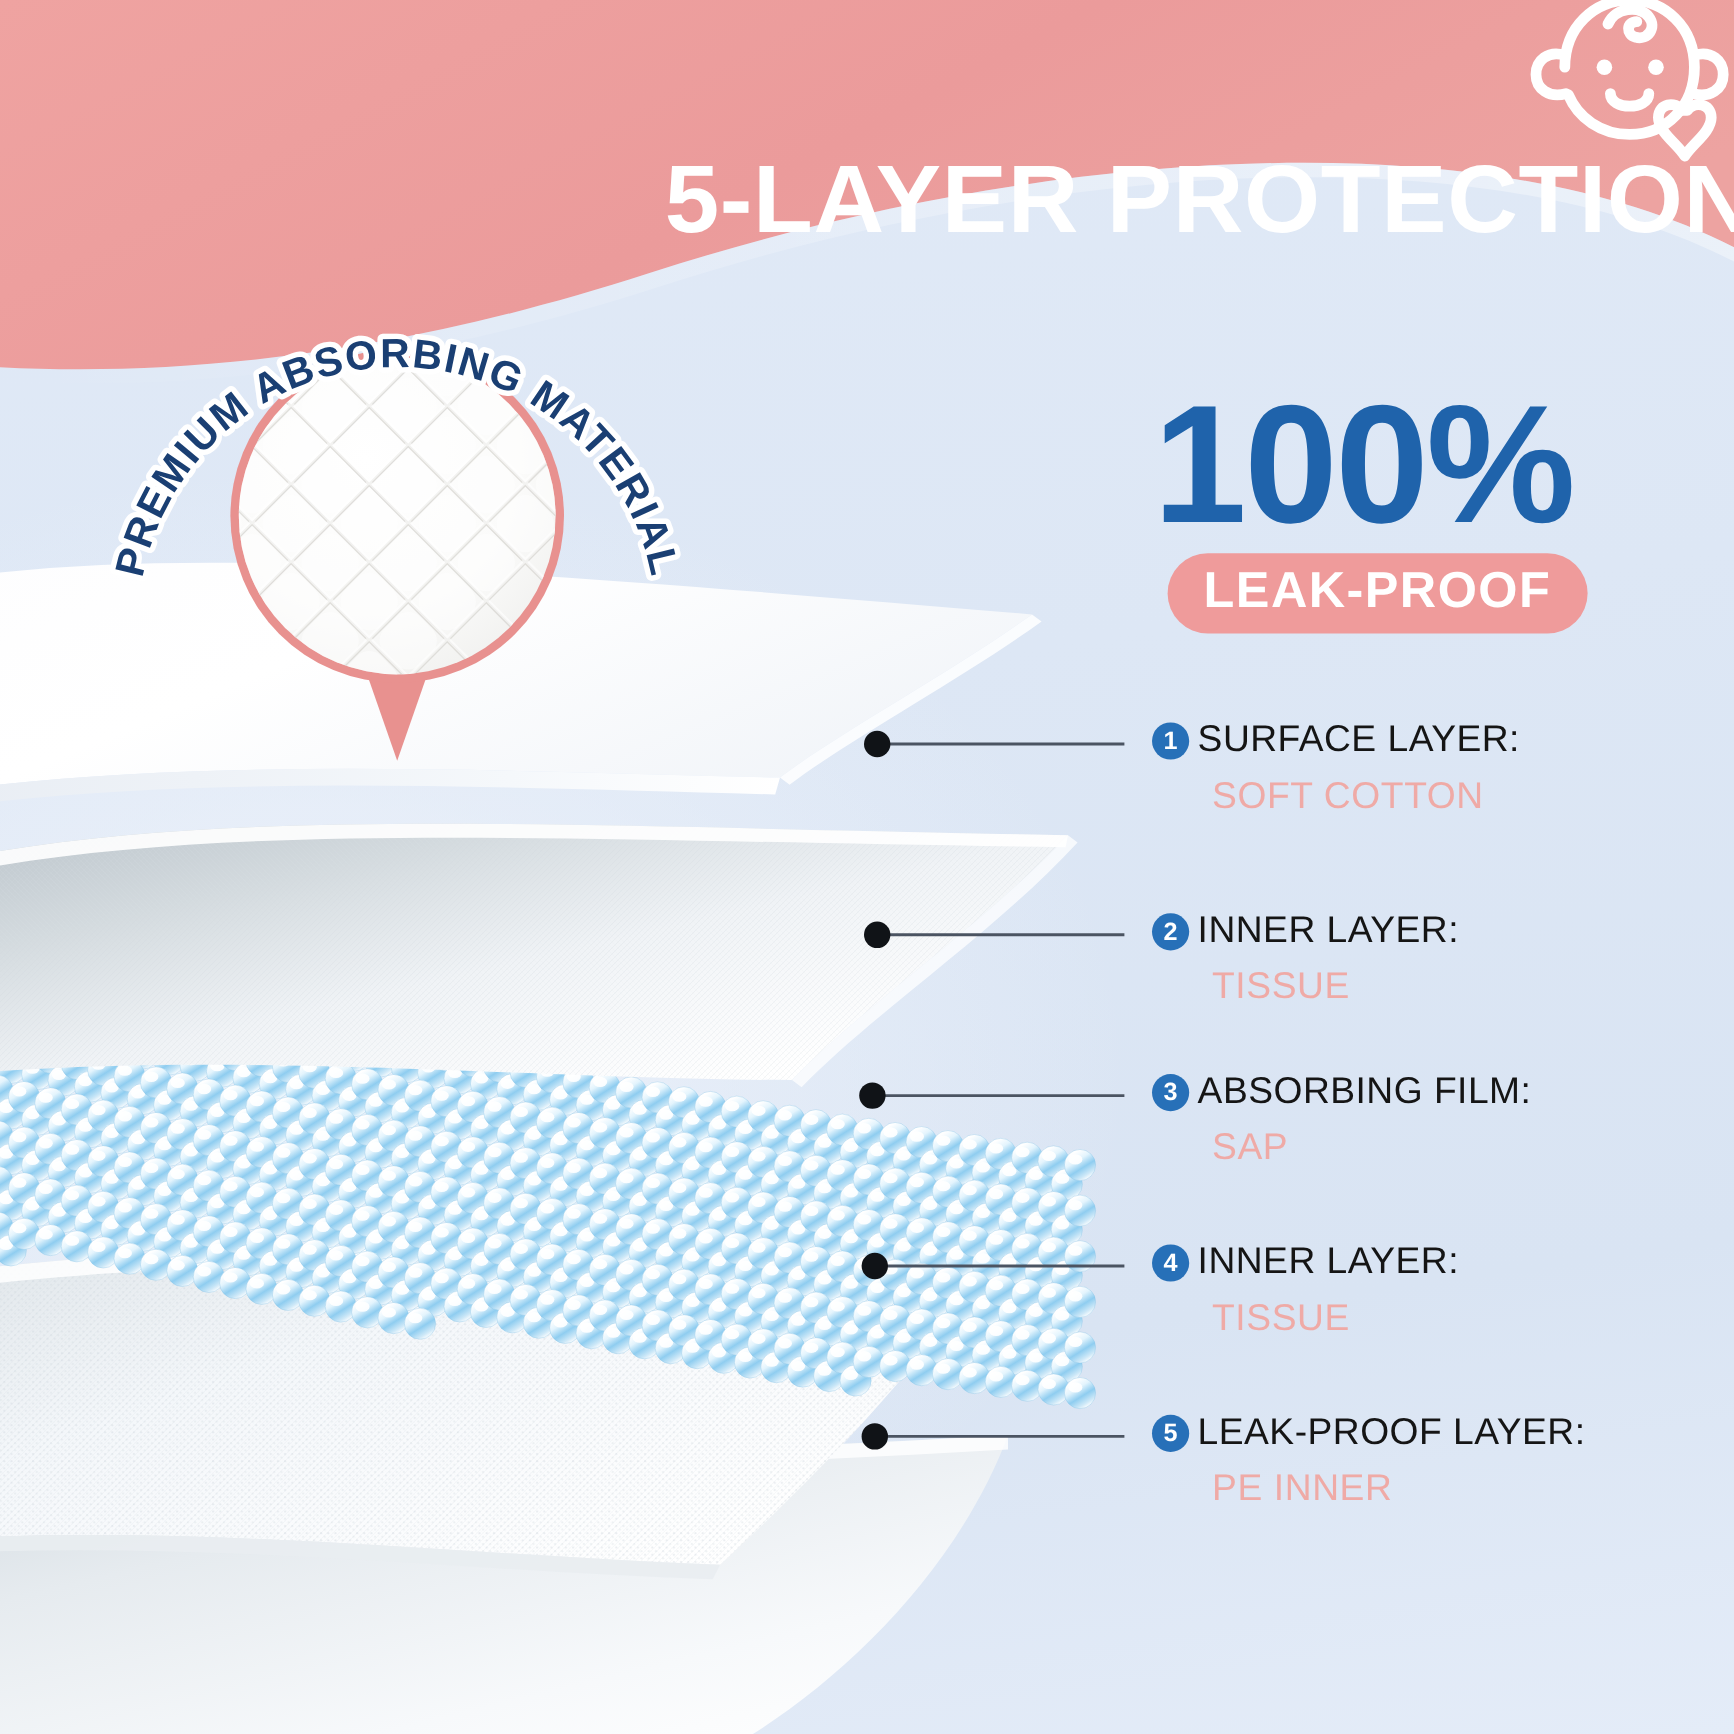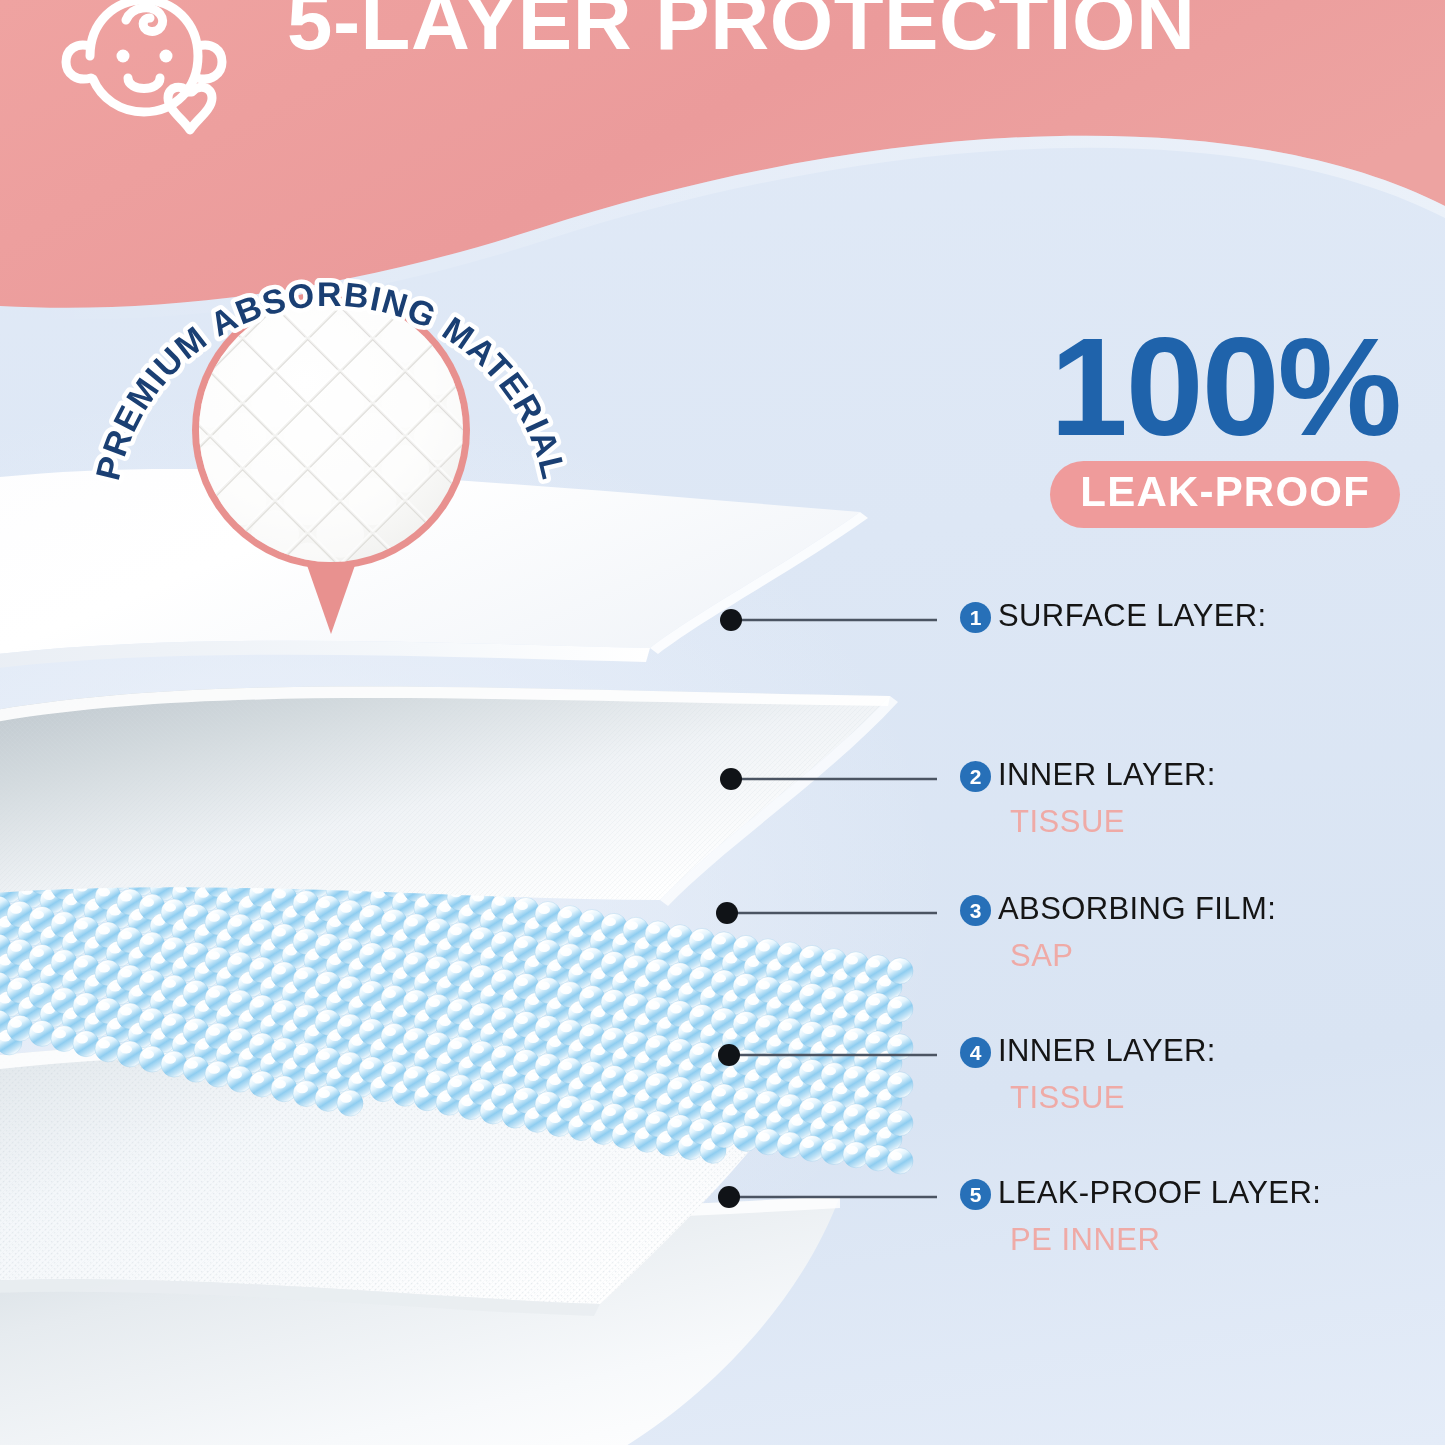--- a/index.html
+++ b/index.html
@@ -36,23 +36,24 @@
     overflow: hidden;
   }
   .header-band svg { display: block; }
 
   .title-row {
     position: absolute;
     left: 0; top: 0;
     width: 1445px;
     height: 215px;
     display: flex;
-    align-items: flex-start;
-    padding-left: 56px;
+    align-items: flex-end;
+    padding-left: 24px;
     box-sizing: border-box;
+    flex-direction: column;
   }
   .baby-icon { width: 175px; height: 160px; flex: 0 0 auto; margin-top: -16px;}
   .main-title {
     color: #ffffff;
     font-size: 80px;
     font-weight: 700;
     letter-spacing: 0.5px;
     line-height: 1;
     margin-left: 56px;
     margin-top: -18px;
@@ -86,24 +87,23 @@
   .leaders {
     position: absolute;
     left: 0; top: 0;
     width: 1445px; height: 1445px;
     pointer-events: none;
   }
 
   
   .right-panel {
     position: absolute;
-    left: 930px;
+    left: 955px;
     top: 318px;
     width: 470px;
-    text-align: right;
   }
   .hero-pct {
     color: #1f63ab;
     font-size: 140px;
     font-weight: 700;
     line-height: 0.98;
     letter-spacing: -2px;
     margin: 0 0 6px 0;
     padding-left: 6px;
   }
@@ -1560,20 +1560,21 @@
     <div class="leak-pill">LEAK-PROOF</div>
   </div>
 
   <div class="callouts">
 
     <div class="callout" style="top:0px">
       <div class="callout-head">
         <div class="num-badge">1</div>
         <div class="callout-title">SURFACE LAYER:</div>
       </div>
+      <div class="callout-material">SOFT COTTON</div>
     </div>
 
     <div class="callout" style="top:159px">
       <div class="callout-head">
         <div class="num-badge">2</div>
         <div class="callout-title">INNER LAYER:</div>
       </div>
       <div class="callout-material">TISSUE</div>
     </div>
 

